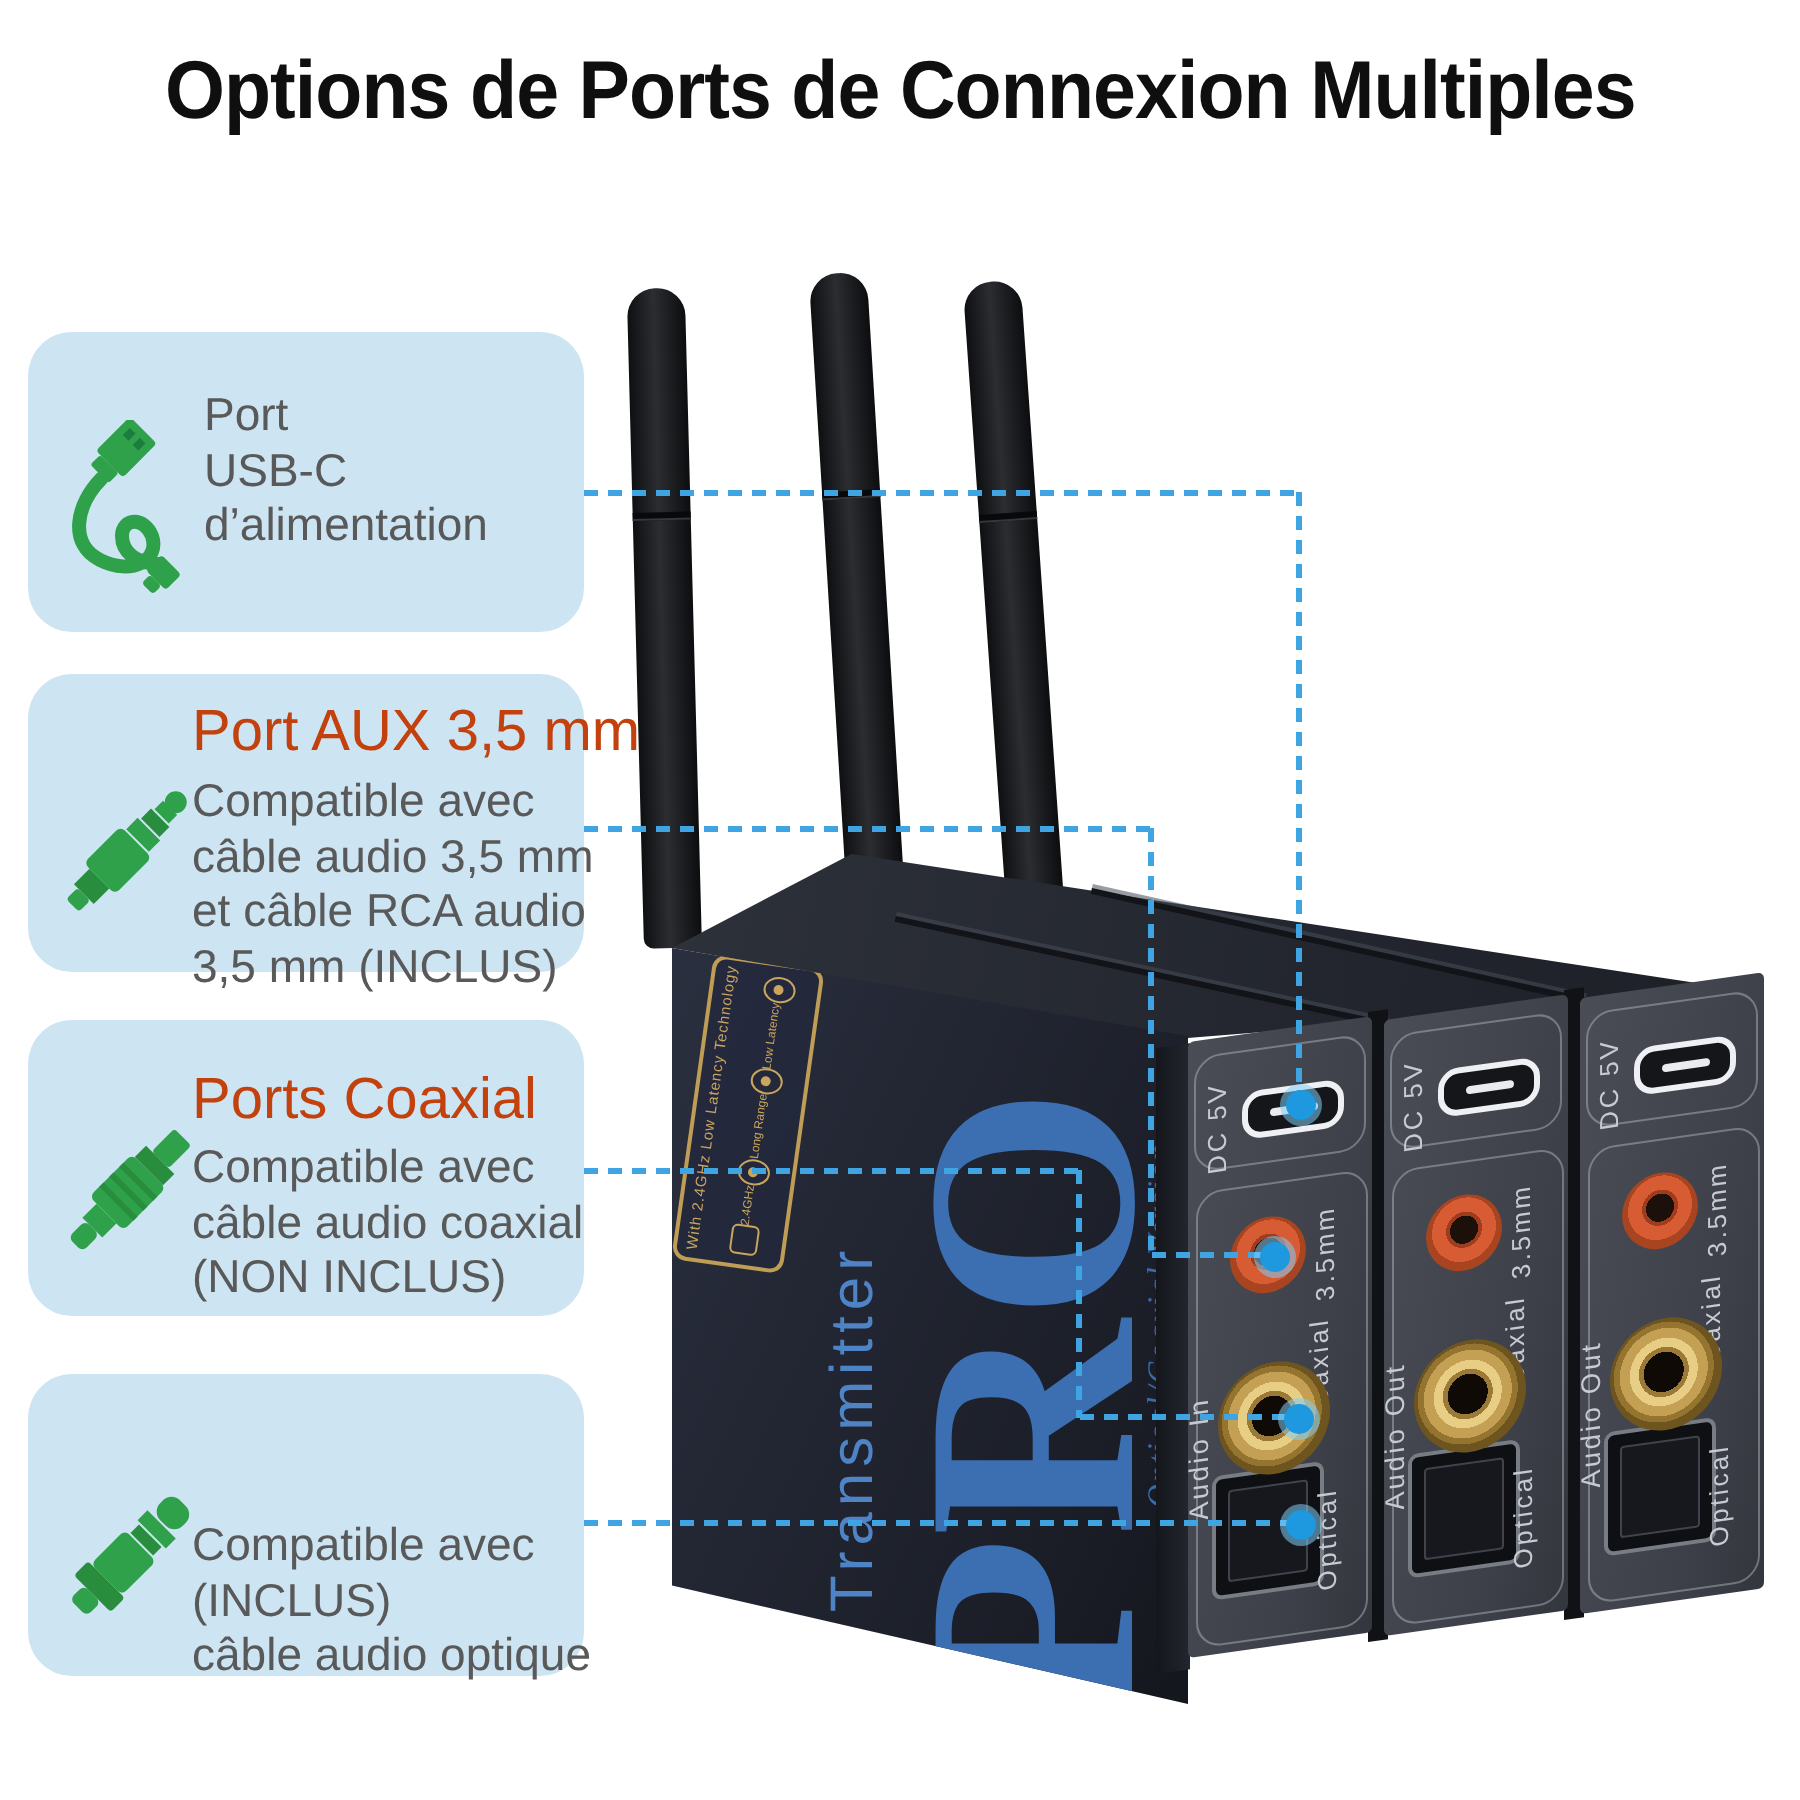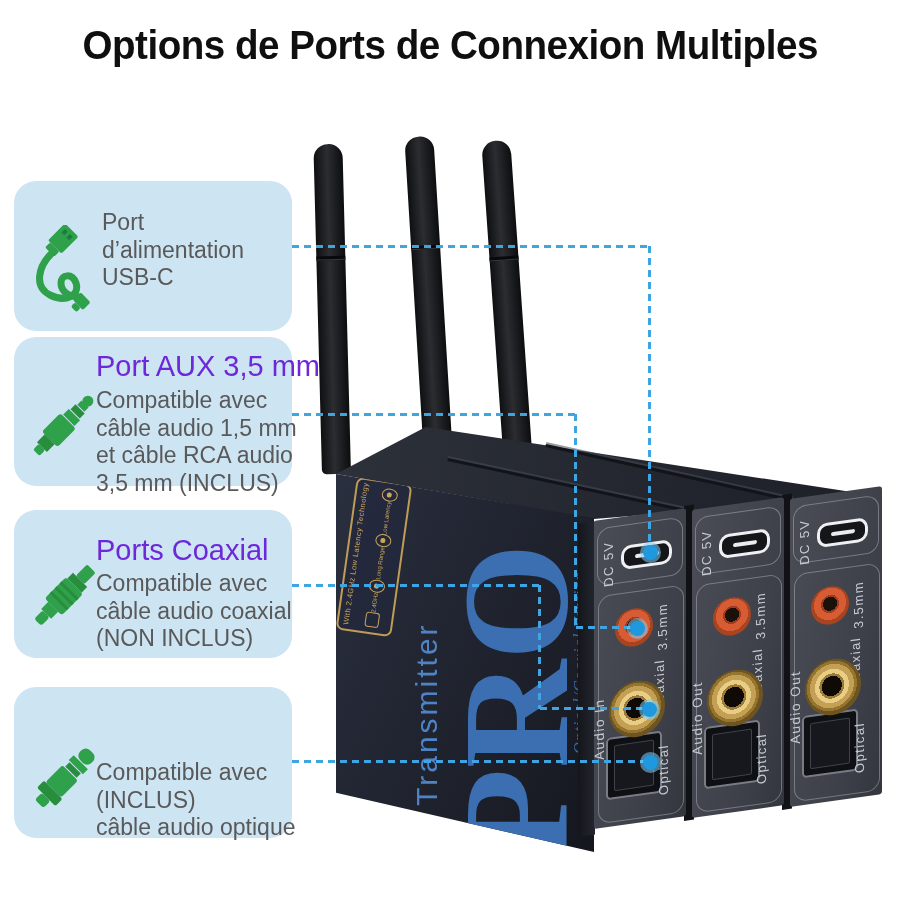--- a/index.html
+++ b/index.html
@@ -4,21 +4,21 @@
 <style>
   html,body{margin:0;padding:0;background:#fff;}
   .stage{position:relative;width:900px;height:900px;background:#fff;overflow:hidden;
          font-family:"Liberation Sans",sans-serif;}
   
   .title-wrap{position:absolute;top:22px;left:0;width:900px;text-align:center;}
   .title{display:inline-block;font-size:41px;font-weight:700;color:#0f0f10;
          letter-spacing:-.5px;transform:scaleX(.94);white-space:nowrap;}
   
   .callout{position:absolute;left:14px;width:278px;background:#cde4f3;border-radius:22px;z-index:5;}
-  .co-head{position:absolute;font-size:29px;color:#6d28d9;font-weight:500;white-space:nowrap;}
+  .co-head{position:absolute;font-size:29px;color:#c2410c;font-weight:500;white-space:nowrap;}
   .co-line{font-size:26.5px;line-height:31px;color:#3c3c3c;font-weight:500;white-space:nowrap;}
   .co-body{position:absolute;}
   .co-body div{font-size:23px;line-height:27.5px;color:#595959;white-space:nowrap;}
   .co-icon{position:absolute;}
   
   .dash-h,.dash-v{position:absolute;z-index:6;}
   .dash-h{height:3px;background:repeating-linear-gradient(90deg,#3ea4e2 0 7px,transparent 7px 12px);}
   .dash-v{width:3px;background:repeating-linear-gradient(180deg,#3ea4e2 0 7px,transparent 7px 12px);}
   .dot{position:absolute;width:15px;height:15px;border-radius:50%;background:#1e98de;
        box-shadow:0 0 0 3px rgba(130,205,245,.55);z-index:7;}
@@ -191,59 +191,59 @@
 
     <div class="dash-h" style="left:292px;top:584px;width:249px;"></div>
     <div class="dash-v" style="left:538px;top:585px;height:124px;"></div>
     <div class="dash-h" style="left:540px;top:707px;width:104px;"></div>
     <div class="dot" style="left:642px;top:702px;"></div>
 
     <div class="dash-h" style="left:292px;top:760px;width:352px;"></div>
     <div class="dot" style="left:643px;top:755px;"></div>
   </div>
 
-  <div class="callout" style="top:181px;height:150px;">
+  <div class="callout" style="top:166px;height:150px;">
     <svg class="co-icon" style="left:16px;top:44px;" width="74" height="90" viewBox="0 0 74 90">
       <g fill="#2fa14b">
         <g transform="rotate(45 30 16)">
           <rect x="21" y="0" width="19" height="24" rx="2"></rect>
           <rect x="25" y="4" width="4" height="5" fill="#1a7c3d"></rect>
           <rect x="32" y="4" width="4" height="5" fill="#1a7c3d"></rect>
           <rect x="24" y="24" width="13" height="7" rx="1.5"></rect>
         </g>
         <path d="M21 29 C8 42 4 62 20 70 C36 78 50 70 46 58 C42 48 31 49 31 58 C31 66 38 72 50 72" fill="none" stroke="#2fa14b" stroke-width="7" stroke-linecap="round"></path>
         <g transform="rotate(45 50 78)">
           <rect x="43" y="70" width="14" height="11" rx="2"></rect>
           <rect x="46" y="81" width="8" height="6" rx="2"></rect>
         </g>
       </g>
     </svg>
     <div class="co-body" style="left:88px;top:28px;">
       <div class="co-line">Port</div>
+      <div class="co-line">USB-C</div>
       <div class="co-line">d’alimentation</div>
-      <div class="co-line">USB-C</div>
     </div>
   </div>
 
   <div class="callout" style="top:337px;height:149px;">
     <svg class="co-icon" style="left:8px;top:44px;" width="78" height="94" viewBox="0 0 78 94">
       <g transform="rotate(45 39 47)" fill="#2fa14b">
         <circle cx="39" cy="9" r="5.5"></circle>
         <rect x="34" y="13" width="10" height="6"></rect>
         <rect x="32.5" y="20" width="13" height="7" fill="#288e3e"></rect>
         <rect x="31" y="28" width="16" height="8"></rect>
         <rect x="28" y="37" width="22" height="26" rx="3"></rect>
         <rect x="32" y="63" width="14" height="11" fill="#288e3e"></rect>
         <rect x="34.5" y="74" width="9" height="8" rx="2"></rect>
       </g>
     </svg>
     <div class="co-head" style="left:82px;top:13px;">Port AUX 3,5 mm</div>
     <div class="co-body" style="left:82px;top:50px;">
       <div>Compatible avec</div>
-      <div>câble audio 1,5 mm</div>
+      <div>câble audio 3,5 mm</div>
       <div>et câble RCA audio</div>
       <div>3,5 mm (INCLUS)</div>
     </div>
   </div>
 
   <div class="callout" style="top:510px;height:148px;">
     <svg class="co-icon" style="left:8px;top:42px;" width="78" height="94" viewBox="0 0 78 94">
       <g transform="rotate(45 39 47)" fill="#2fa14b">
         <rect x="33" y="4" width="12" height="16" rx="2"></rect>
         <rect x="29" y="20" width="20" height="8" fill="#288e3e"></rect>

